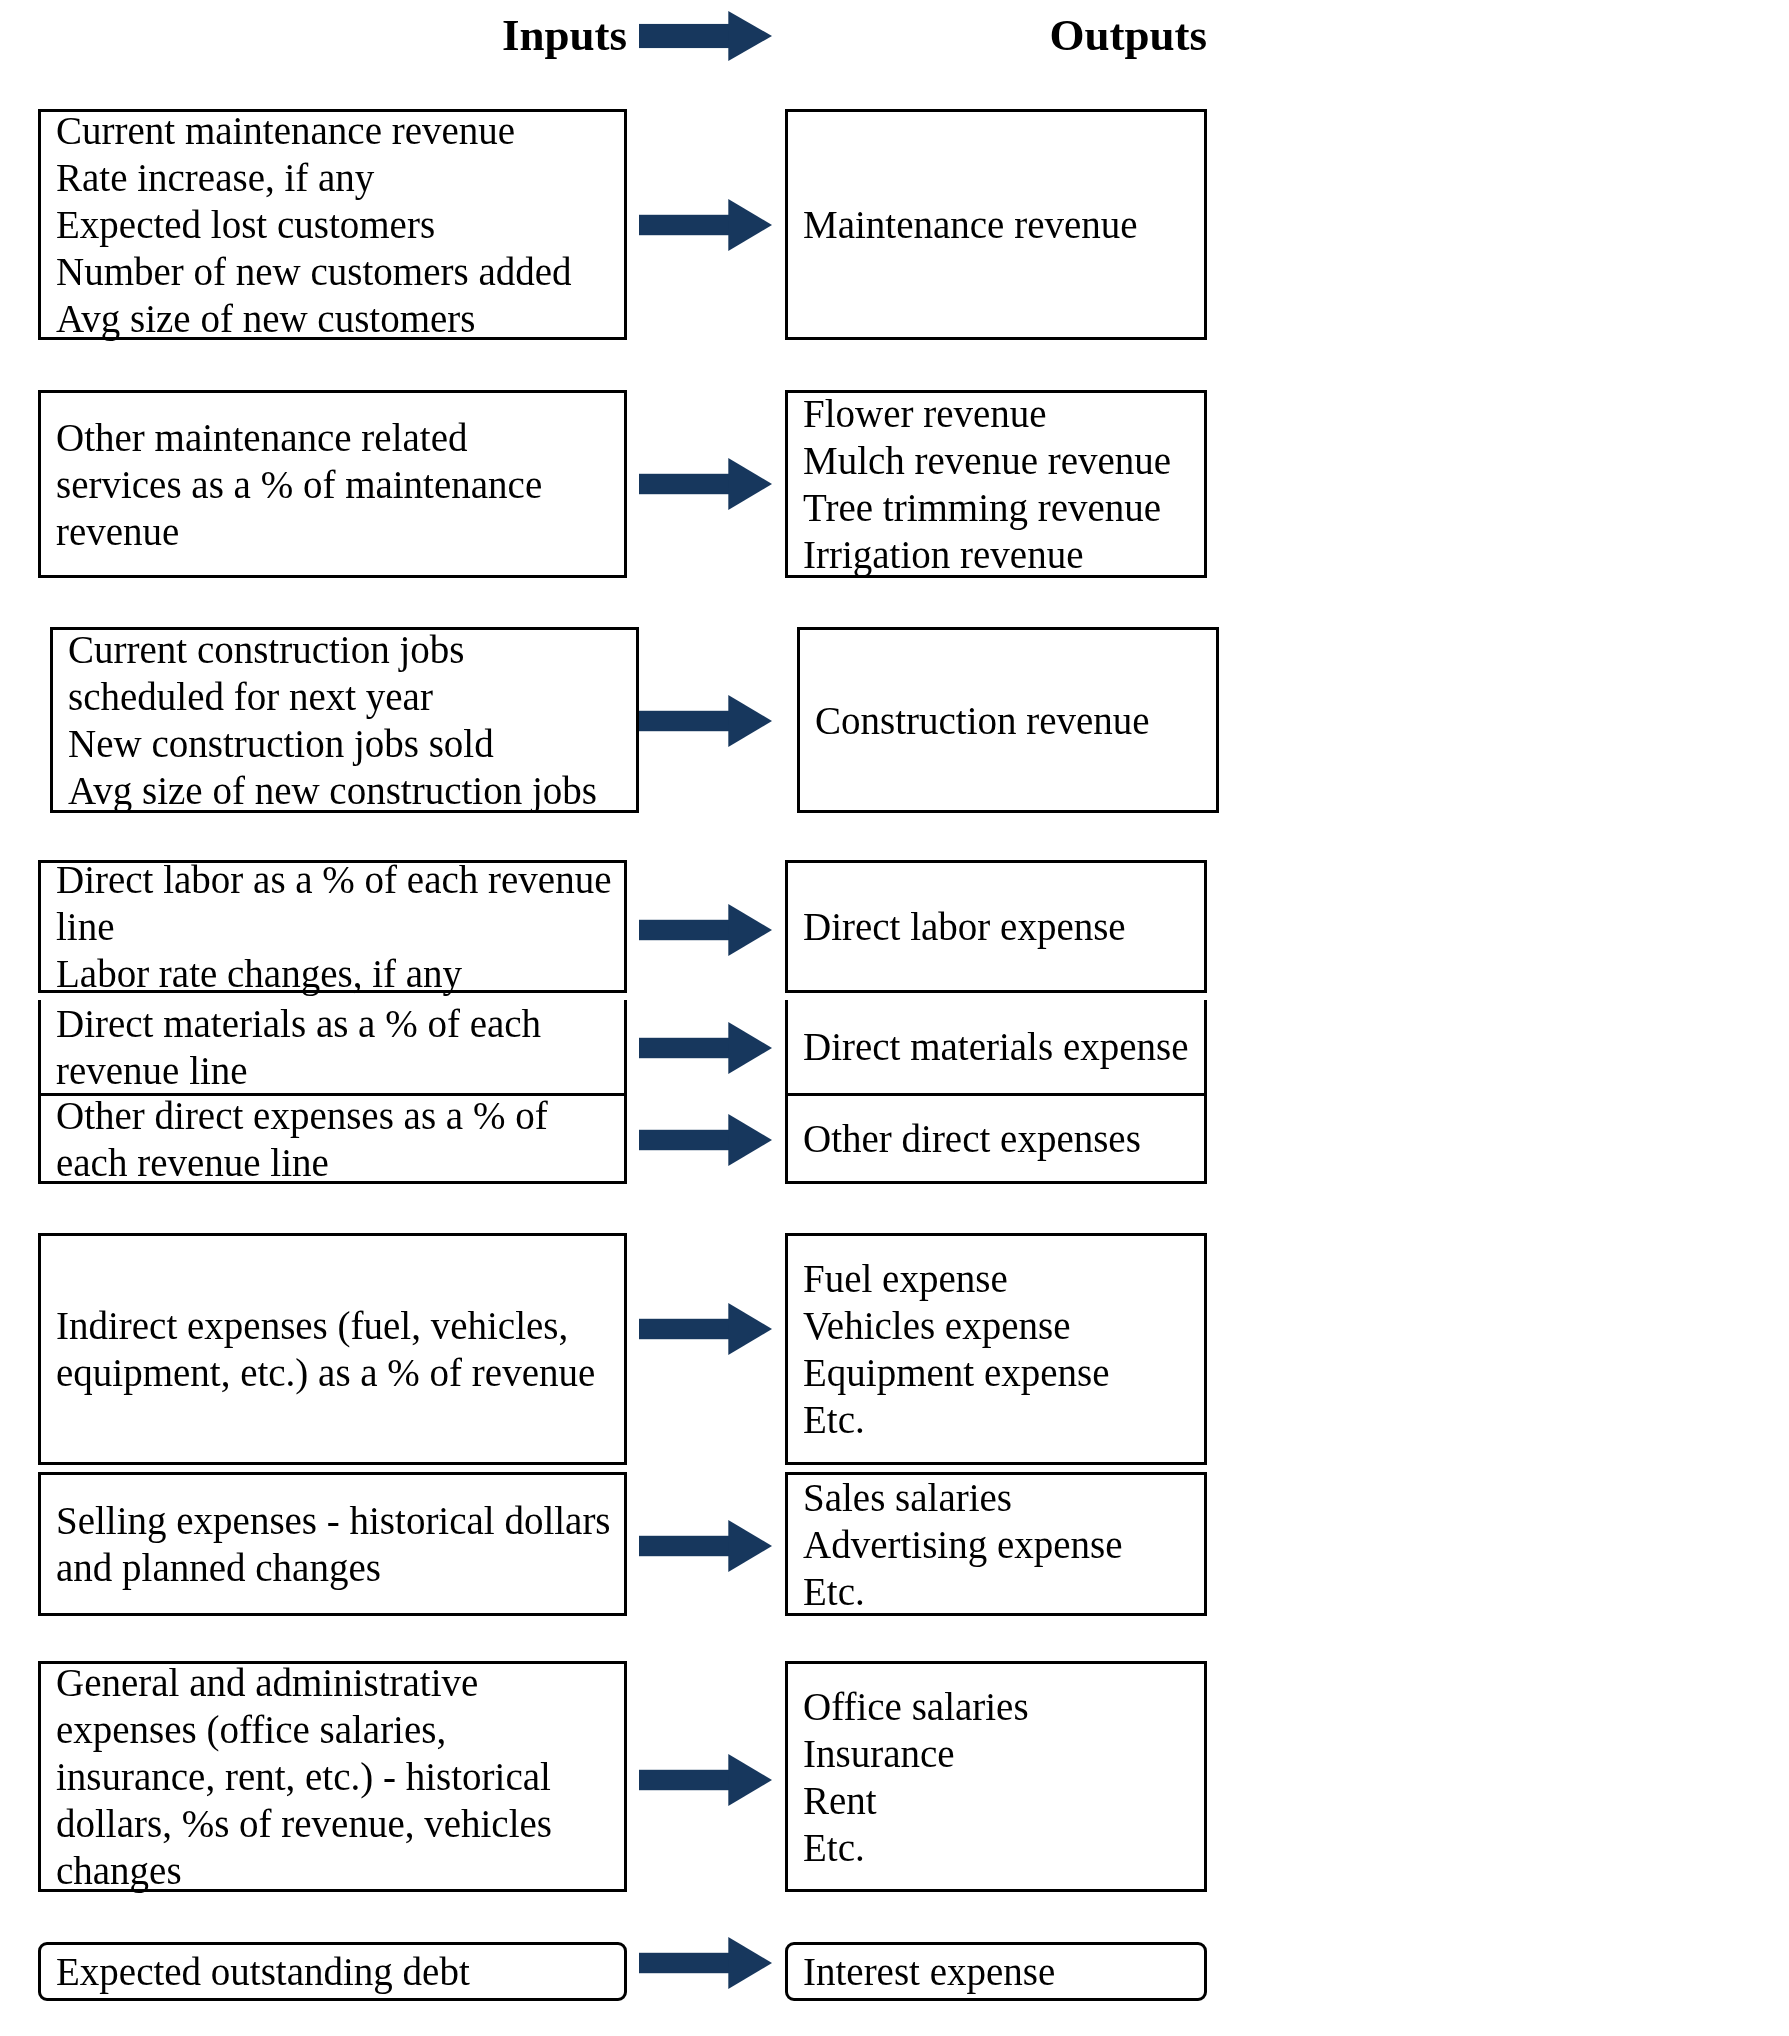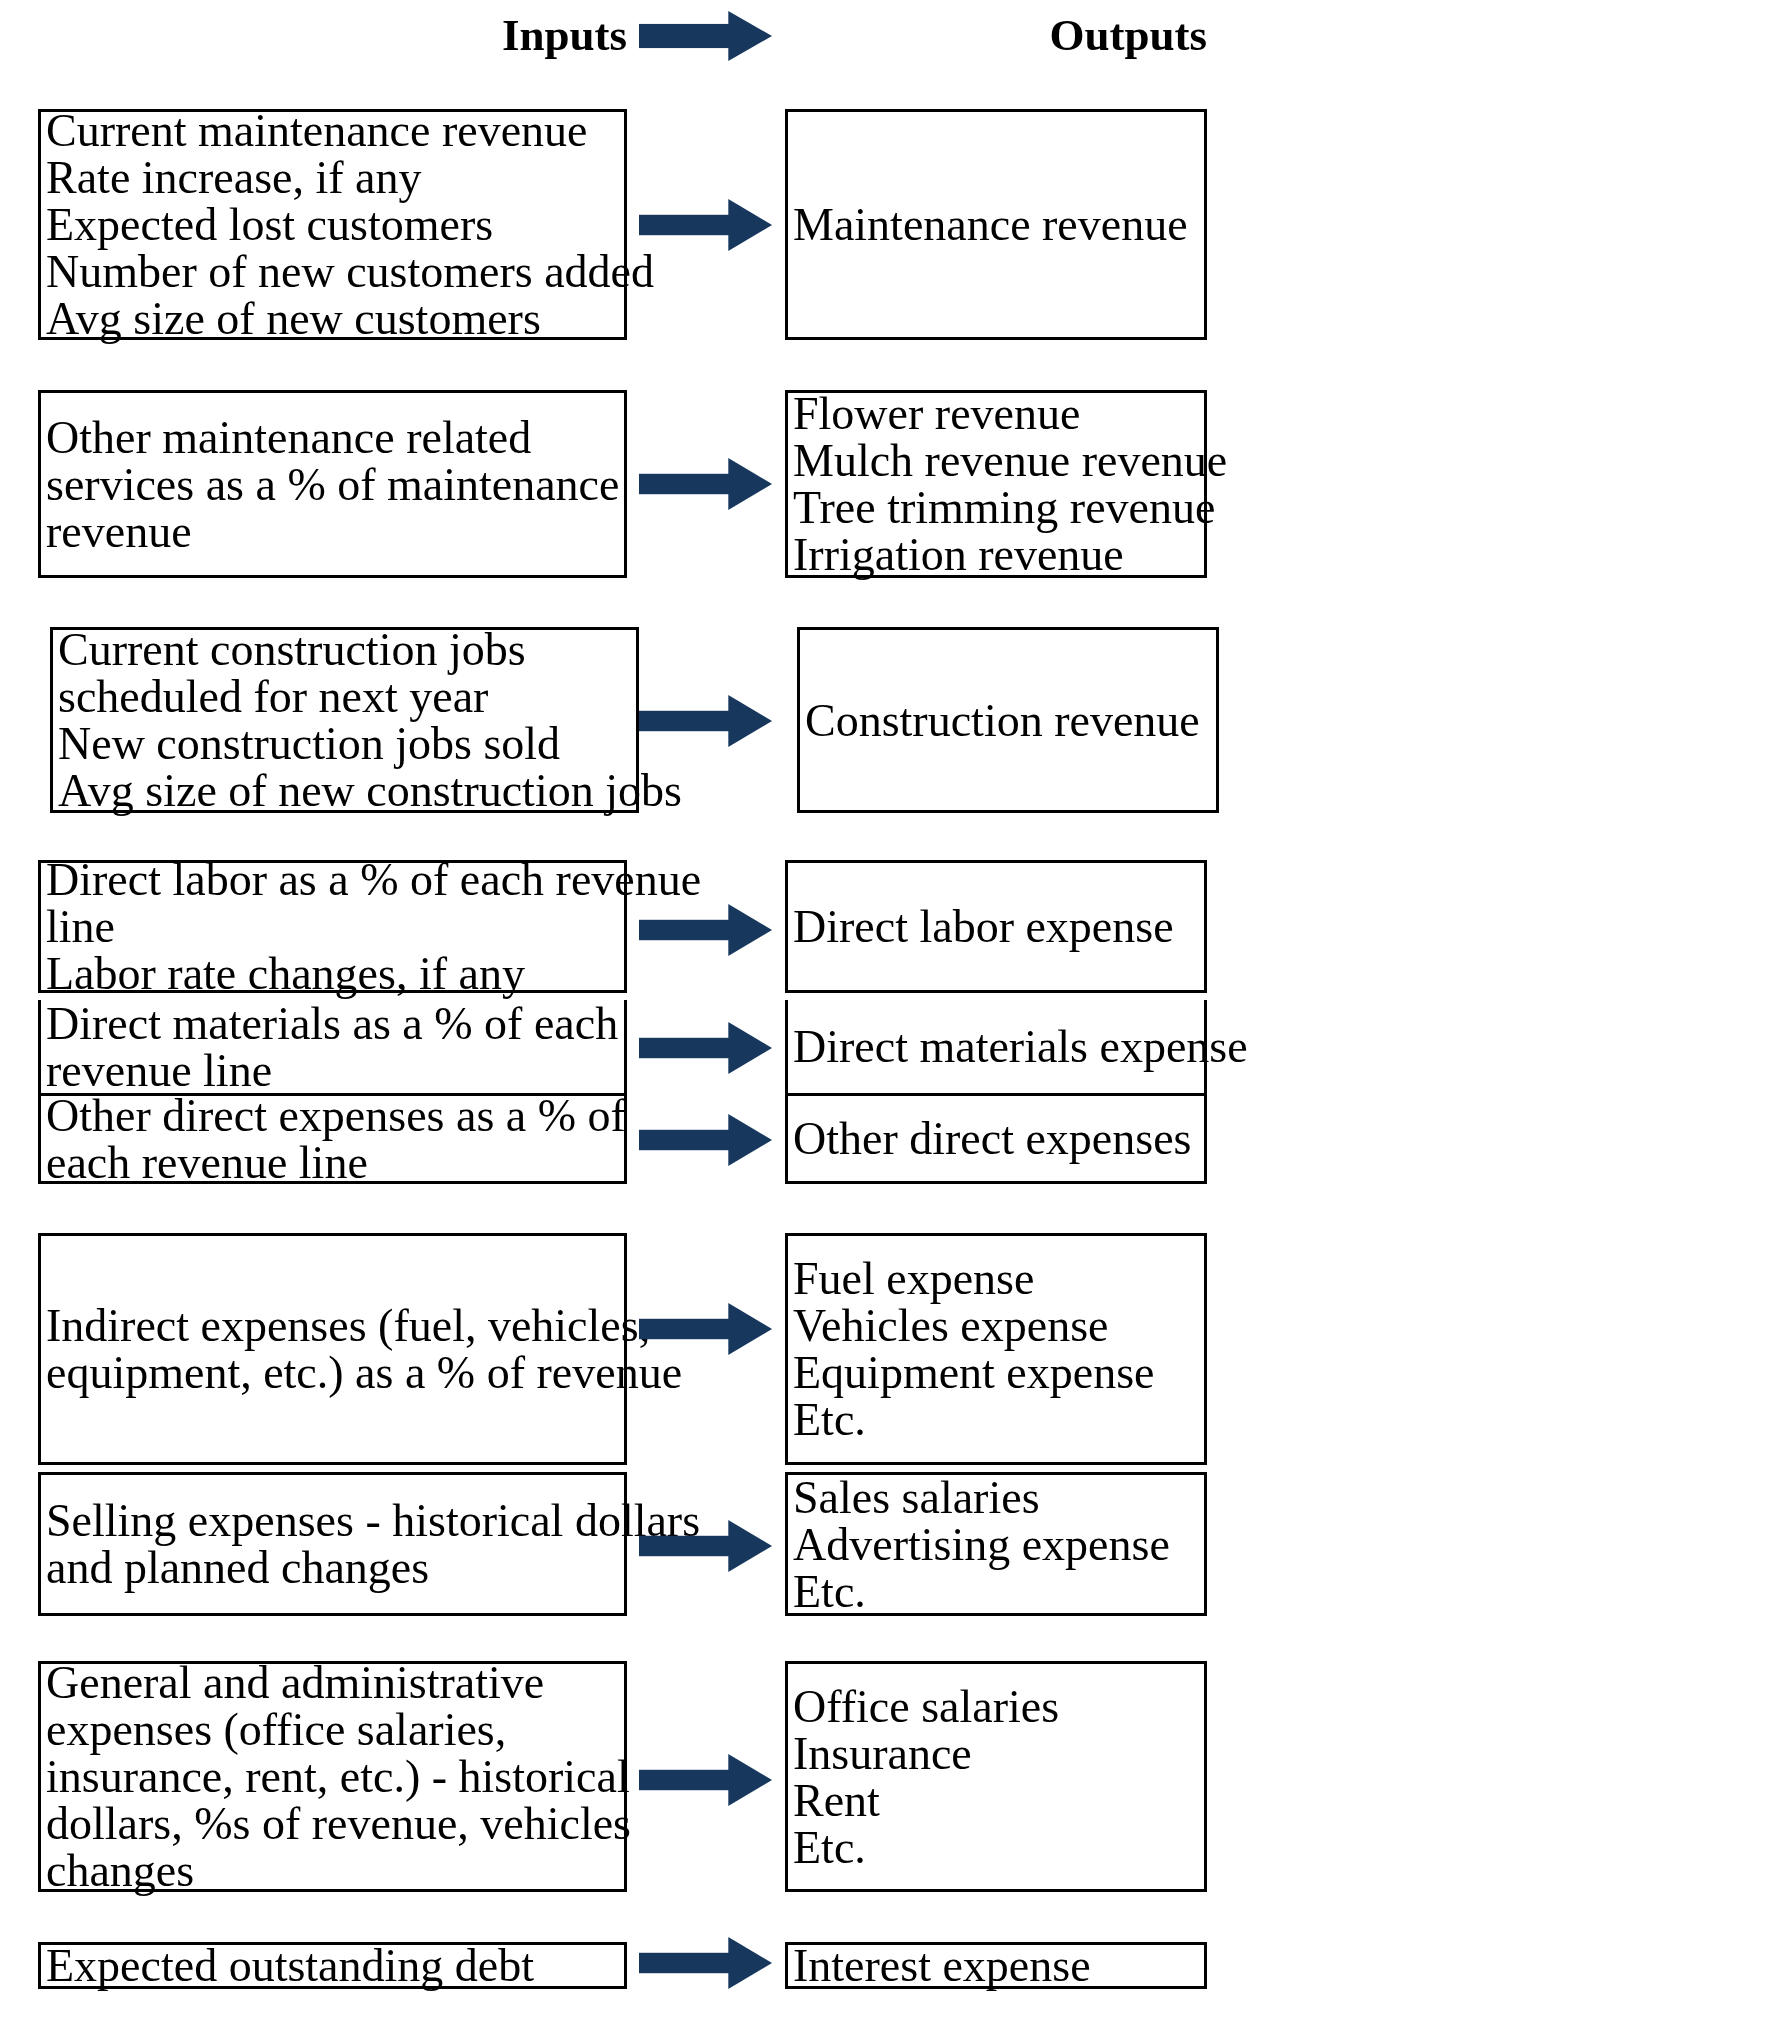--- a/index.html
+++ b/index.html
@@ -4,37 +4,37 @@
 <style>
   html,body{margin:0;padding:0;background:#ffffff;}
   .canvas{position:relative;width:1790px;height:2037px;background:#ffffff;overflow:hidden;
           font-family:"Liberation Serif",serif;color:#000;}
   .title{position:absolute;top:7.5px;font-weight:bold;font-size:45px;line-height:54px;
          text-align:right;font-family:"Liberation Serif",serif;}
   .title-in{left:38px;width:589px;}
   .title-out{left:785px;width:422px;}
   .box{position:absolute;box-sizing:border-box;border:3.7px solid #000;background:#fff;
        display:flex;align-items:center;white-space:pre;
-       font-size:46px;line-height:47px;padding-left:5px;}
+       font-size:39px;line-height:47px;padding-left:15px;}
   .in{left:38px;width:589px;}
   .out{left:785px;width:422px;}
   .no-top{border-top:none;}
   .arrow{position:absolute;left:639px;width:133px;height:52px;}
   .arrow rect,.arrow polygon{fill:var(--arrow-color,#17375D);}
   
   .r0 .box{top:109px;height:231px;}  .r0 .arrow{top:199px;}
   .r1 .box{top:390px;height:188px;}  .r1 .arrow{top:458px;}
   .r2 .box{top:627px;height:186px;margin-left:12px;}  .r2 .arrow{top:695px;}
   .r3 .box{top:860px;height:133px;}  .r3 .arrow{top:904px;}
   .r4 .box{top:1000px;height:96px;} .r4 .arrow{top:1022px;}
   .r5 .box{top:1096px;height:88px;}  .r5 .arrow{top:1114px;}
   .r6 .box{top:1233px;height:232px;} .r6 .arrow{top:1303px;}
   .r7 .box{top:1472px;height:144px;} .r7 .arrow{top:1520px;}
   .r8 .box{top:1661px;height:231px;} .r8 .arrow{top:1754px;}
-  .r9 .box{top:1942px;height:47px;}  .r9 .arrow{top:1937px;}
+  .r9 .box{top:1942px;height:59px;border-radius:9px;}  .r9 .arrow{top:1937px;}
   .header-arrow{top:10.3px;}
 </style>
 </head>
 <body>
 
 <div class="canvas">
 
   <div class="title title-in">Inputs</div>
   <svg class="arrow header-arrow" viewBox="0 0 143 56" preserveAspectRatio="none">
     <rect x="0" y="15" width="100" height="26"></rect>

